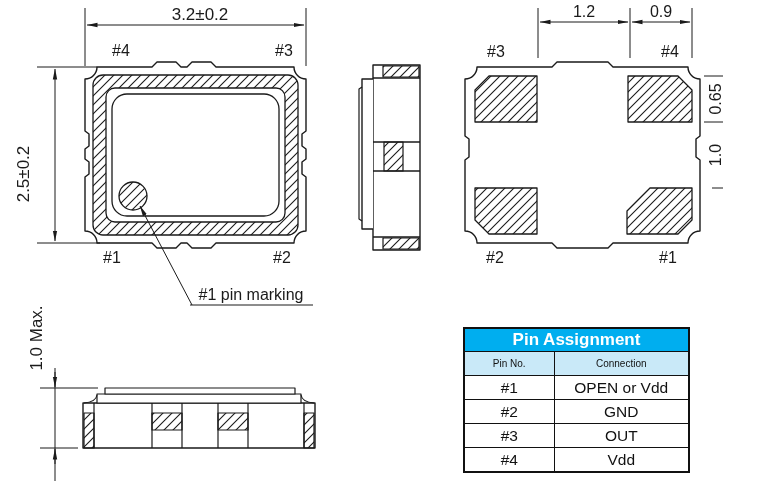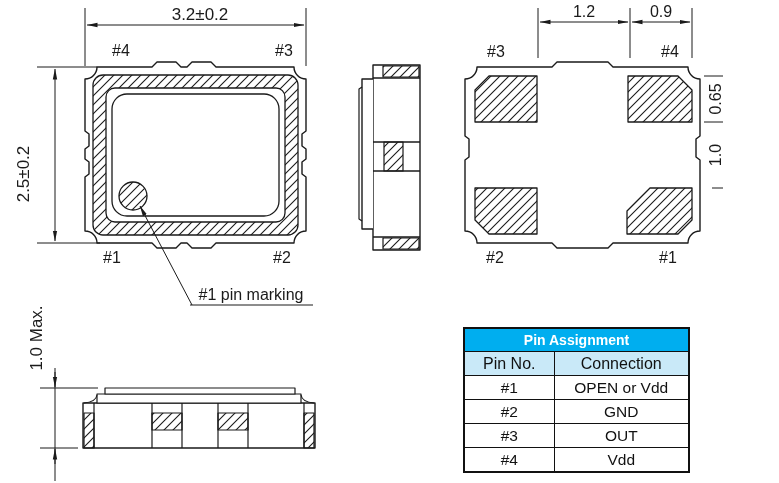--- a/index.html
+++ b/index.html
@@ -8,23 +8,23 @@
   #drawing{position:absolute;left:0;top:0;}
   .dwg-text{font-family:"Liberation Sans",sans-serif;fill:#1a1a1a;stroke:none;}
   .t17{font-size:17px;}
   .t16{font-size:16px;}
   
   .pin-table{position:absolute;left:463px;top:327px;width:225px;border-collapse:collapse;
              table-layout:fixed;text-align:center;color:#111;
              font-family:"Liberation Sans",sans-serif;border:2px solid #111;}
   .pin-table th,.pin-table td{border:1.5px solid #111;padding:0;overflow:hidden;}
   .pin-table .title-cell{height:22px;background:var(--table-header-bg,#00AEEF);
-             color:var(--table-header-text,#fff);font-weight:bold;font-size:14px;}
+             color:var(--table-header-text,#fff);font-weight:bold;font-size:17px;}
   .pin-table .sub-cell{height:23px;background:var(--table-subheader-bg,#C9E9F8);
-             font-weight:normal;font-size:16px;}
+             font-weight:normal;font-size:10px;}
   .pin-table td{height:23px;background:#fff;font-size:15.5px;}
 </style>
 </head>
 <body>
 
 <div id="stage">
 
   <svg id="drawing" width="779" height="483" viewBox="0 0 779 483" xmlns="http://www.w3.org/2000/svg">
     <defs>
       <pattern id="hatch" patternUnits="userSpaceOnUse" width="9" height="9">

